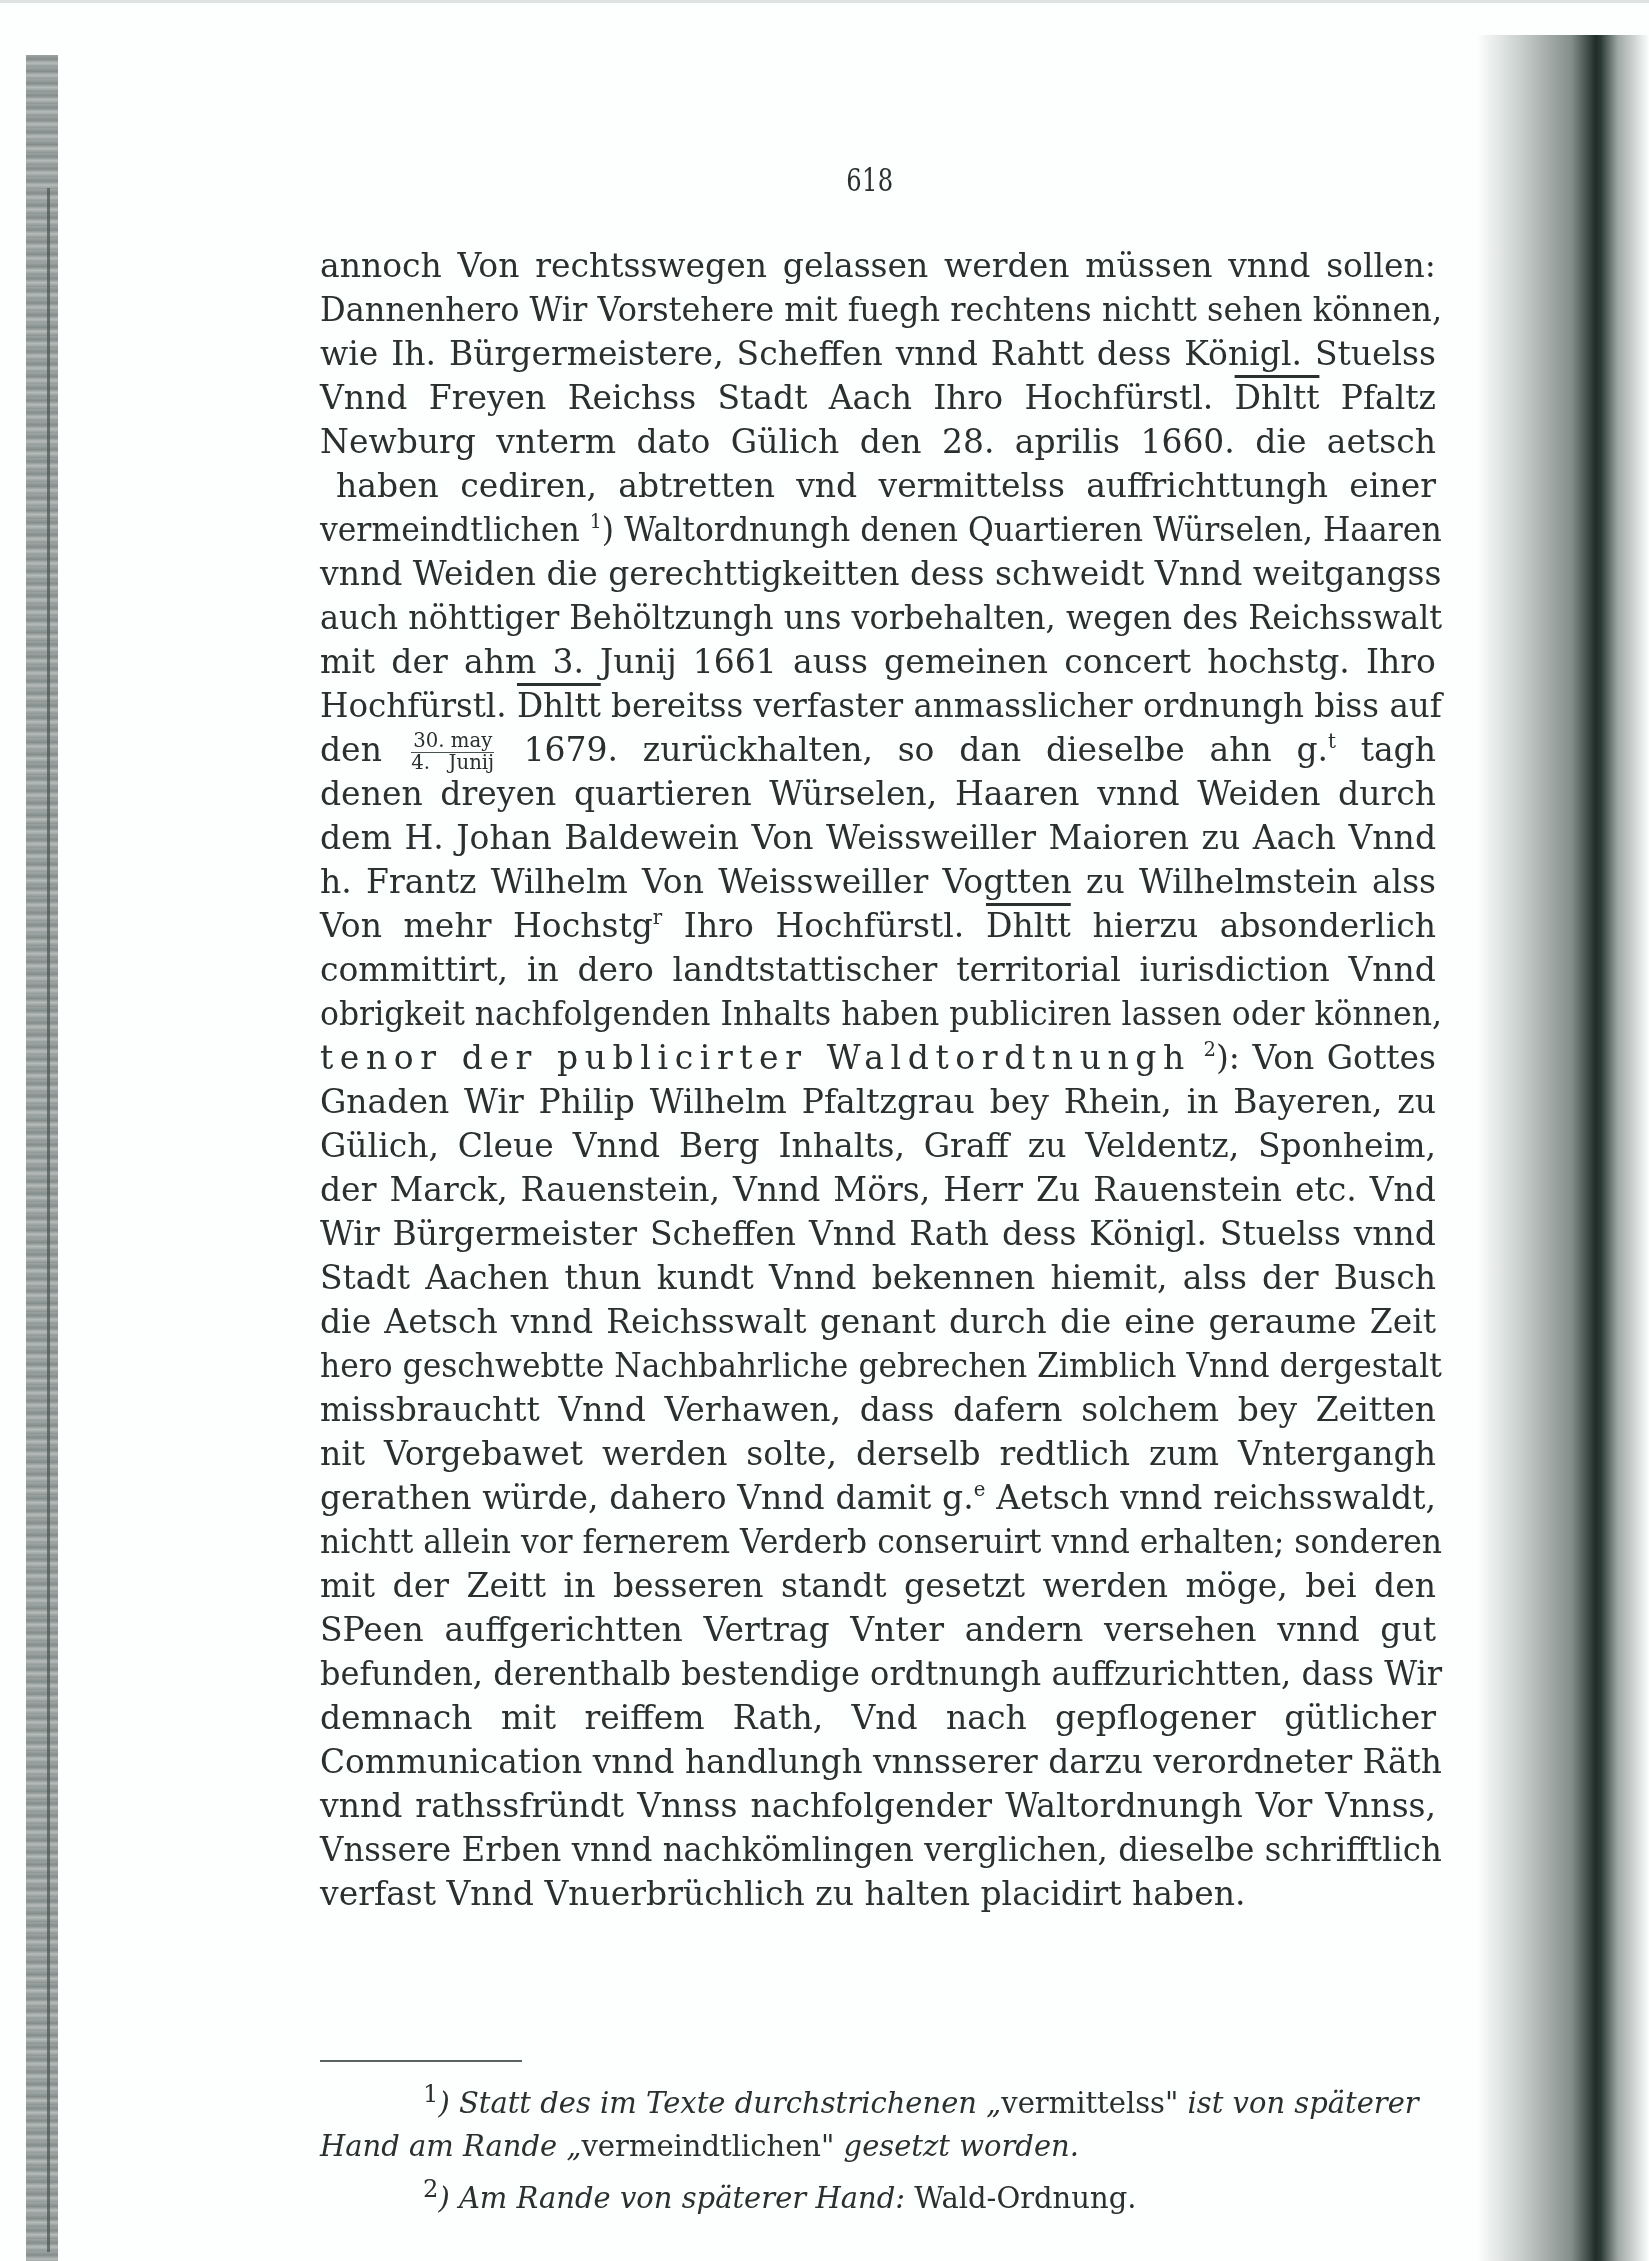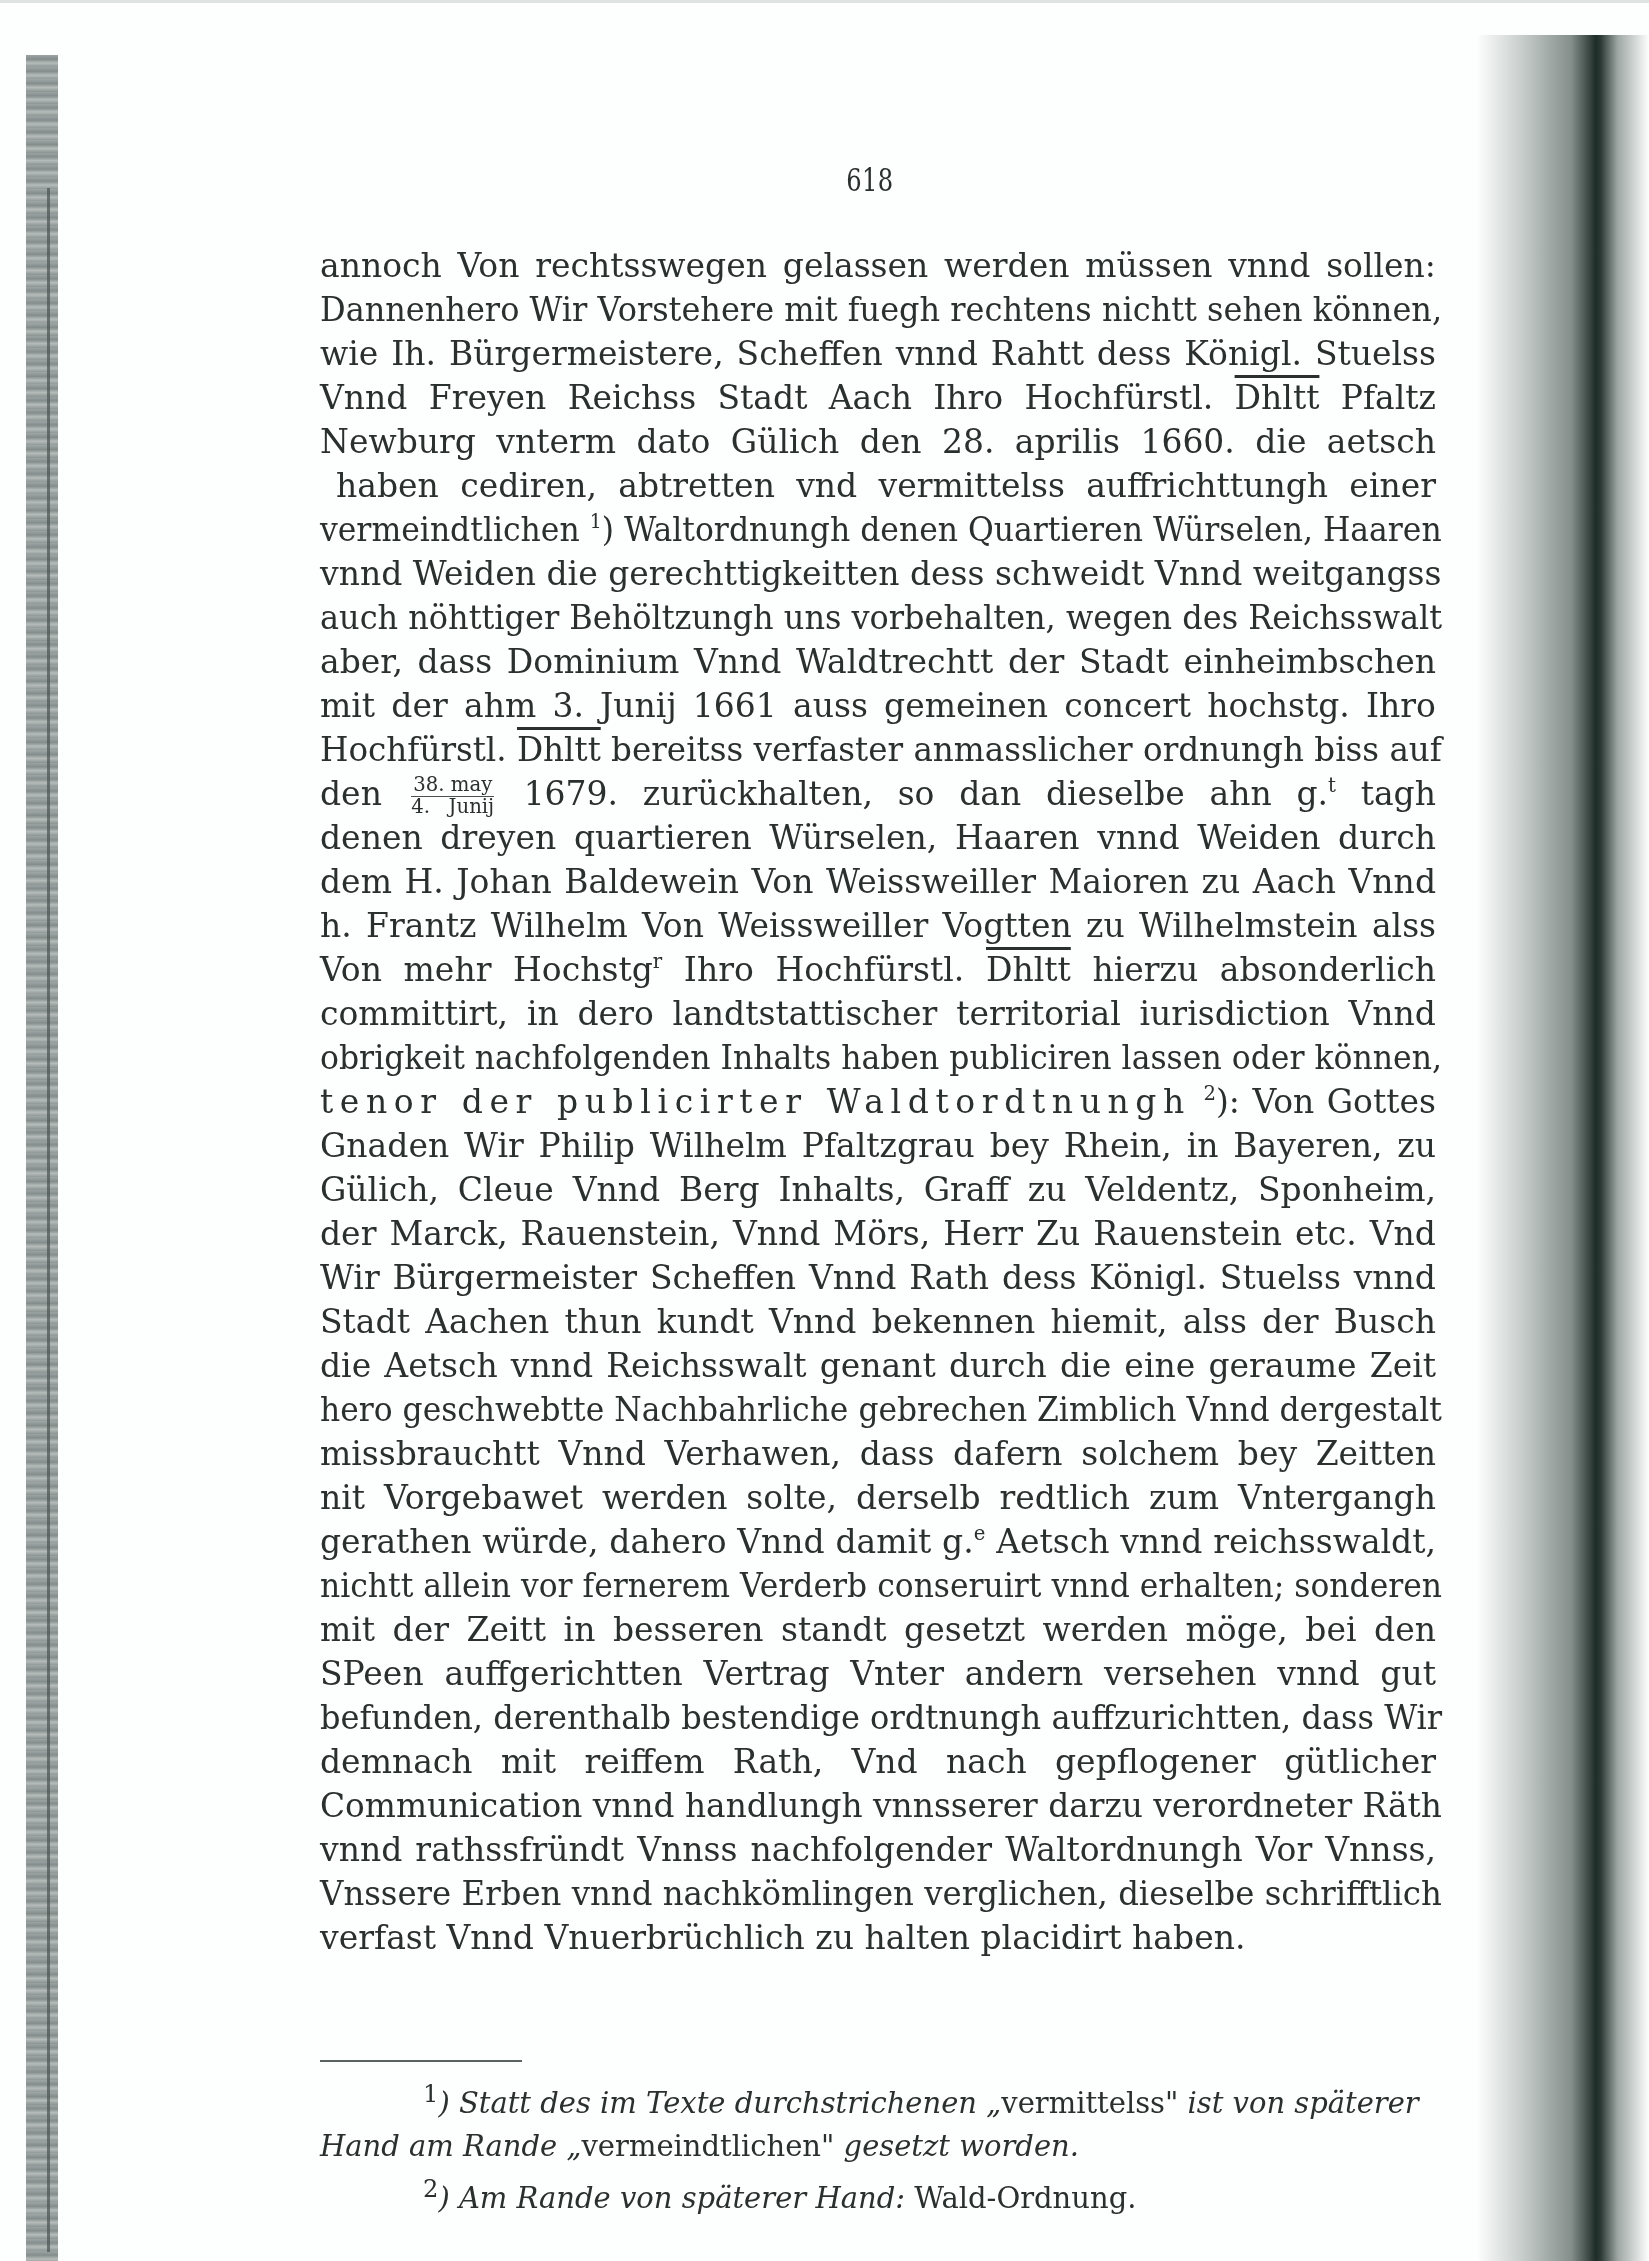--- a/index.html
+++ b/index.html
@@ -65,24 +65,23 @@
 <div class="body-text">
   <span class="line" style="display: block;">annoch Von rechtsswegen gelassen werden müssen vnnd sollen:</span>
   <span class="line" style="display: block; transform: scaleX(0.968661); width: 1152px; text-align-last: justify;">Dannenhero Wir Vorstehere mit fuegh rechtens nichtt sehen können,</span>
   <span class="line" style="display: block;">wie Ih. Bürgermeistere, Scheffen vnnd Rahtt dess Königl. Stuelss</span>
   <span class="line" style="display: block;"><span>Vnnd Freyen Reichss Stadt Aach Ihro Hochfürstl.</span> <span class="overline">Dhltt</span> <span>Pfaltz</span></span>
   <span class="line" style="display: block;">Newburg vnterm dato Gülich den 28. aprilis 1660. die aetsch</span>
   <span class="line" style="display: block; margin-left: 16px;">haben cediren, abtretten vnd vermittelss auffrichttungh einer</span>
   <span class="line" style="display: block; transform: scaleX(0.952762); width: 1172px; text-align-last: justify;"><span>vermeindtlichen</span> <sup>1</sup><span>) Waltordnungh denen Quartieren Würselen, Haaren</span></span>
   <span class="line" style="display: block;">vnnd Weiden die gerechttigkeitten dess schweidt Vnnd weitgangss</span>
   <span class="line" style="display: block; transform: scaleX(0.968267); width: 1153px; text-align-last: justify;">auch nöhttiger Behöltzungh uns vorbehalten, wegen des Reichsswalt</span>
-  <span class="line" style="display: block;">aber, dass Dominium Vnnd Waldtrechtt der Stadt einheimbschen</span>
   <span class="line" style="display: block;">mit der ahm 3. Junij 1661 auss gemeinen concert hochstg. Ihro</span>
   <span class="line" style="display: block; transform: scaleX(0.987962); width: 1130px; text-align-last: justify;"><span>Hochfürstl.</span> <span class="overline">Dhltt</span> <span>bereitss verfaster anmasslicher ordnungh biss auf</span></span>
-  <span class="line" style="display: block;"><span>den</span> <span class="frac"><span class="num">38. may</span><span class="den">4. Junij</span></span> <span>1679. zurückhalten, so dan dieselbe ahn g.</span><sup>t</sup> <span>tagh</span></span>
+  <span class="line" style="display: block;"><span>den</span> <span class="frac"><span class="num">30. may</span><span class="den">4. Junij</span></span> <span>1679. zurückhalten, so dan dieselbe ahn g.</span><sup>t</sup> <span>tagh</span></span>
   <span class="line" style="display: block;">denen dreyen quartieren Würselen, Haaren vnnd Weiden durch</span>
   <span class="line" style="display: block;">dem H. Johan Baldewein Von Weissweiller Maioren zu Aach Vnnd</span>
   <span class="line" style="display: block;">h. Frantz Wilhelm Von Weissweiller Vogtten zu Wilhelmstein alss</span>
   <span class="line" style="display: block;"><span>Von mehr Hochstg</span><sup>r</sup> <span>Ihro Hochfürstl.</span> <span class="overline">Dhltt</span> <span>hierzu absonderlich</span></span>
   <span class="line" style="display: block;">committirt, in dero landtstattischer territorial iurisdiction Vnnd</span>
   <span class="line" style="display: block; transform: scaleX(0.953908); width: 1170px; text-align-last: justify;">obrigkeit nachfolgenden Inhalts haben publiciren lassen oder können,</span>
   <span class="line" style="display: block;"><span class="spaced">tenor der publicirter Waldtordtnungh</span> <sup>2</sup><span>): Von Gottes</span></span>
   <span class="line" style="display: block;">Gnaden Wir Philip Wilhelm Pfaltzgrau bey Rhein, in Bayeren, zu</span>
   <span class="line" style="display: block;">Gülich, Cleue Vnnd Berg Inhalts, Graff zu Veldentz, Sponheim,</span>
   <span class="line" style="display: block;">der Marck, Rauenstein, Vnnd Mörs, Herr Zu Rauenstein etc. Vnd</span>

